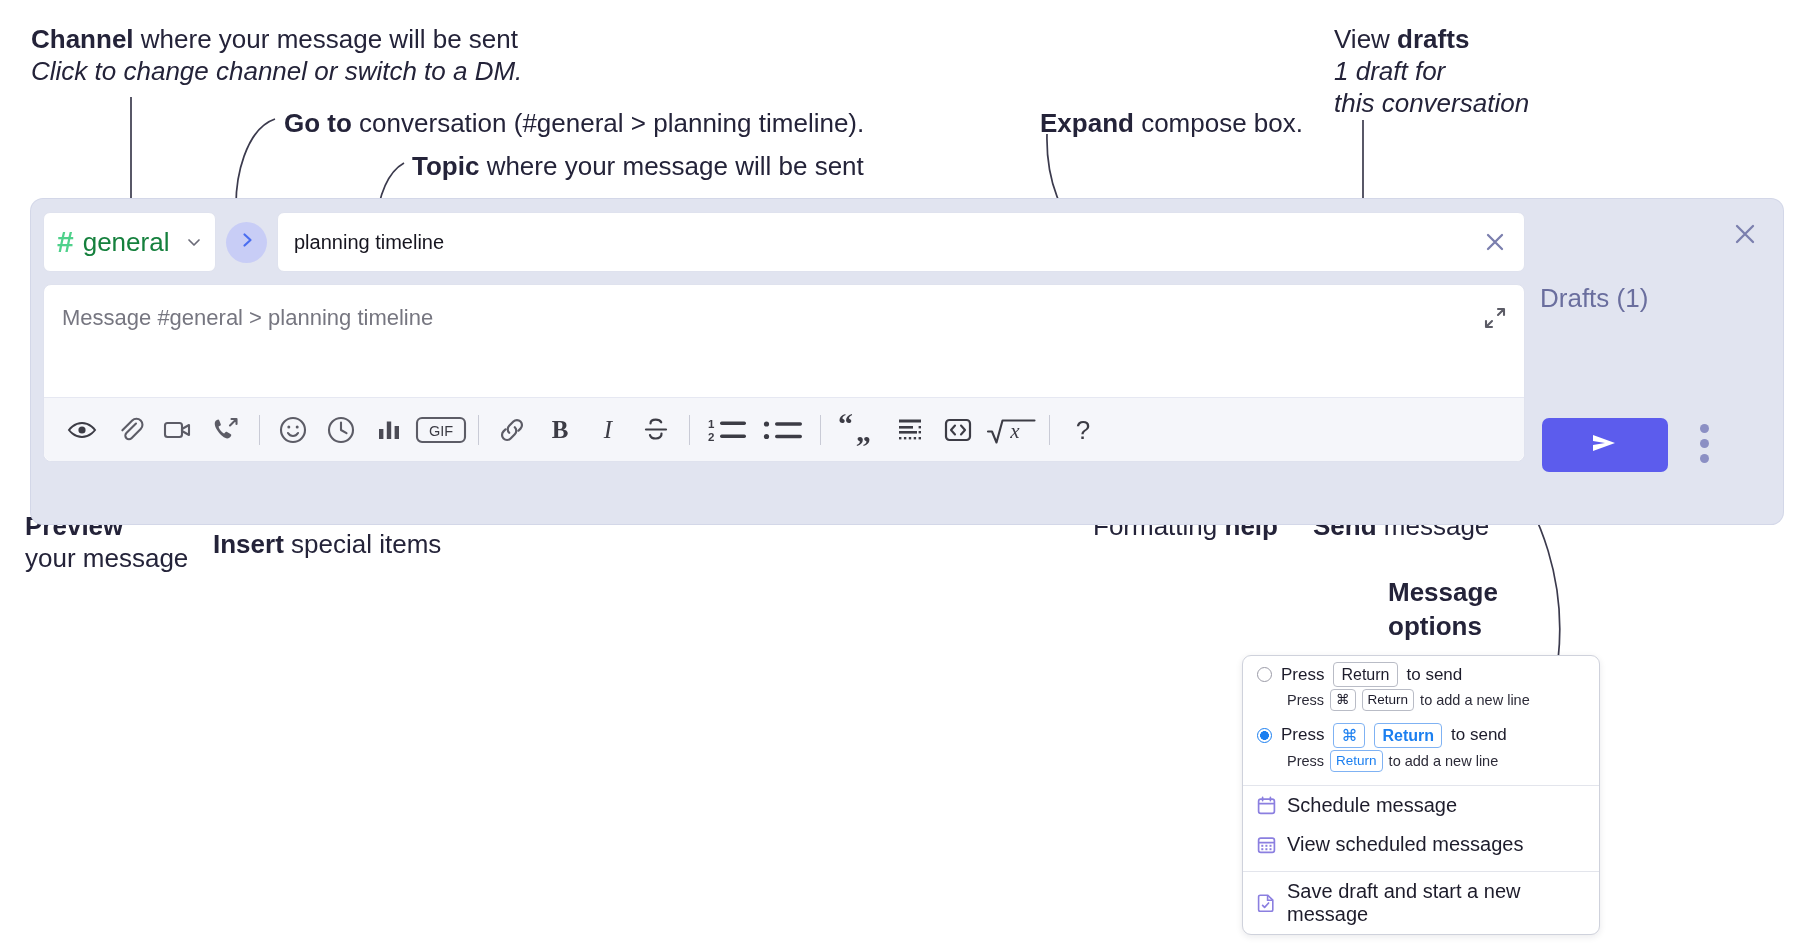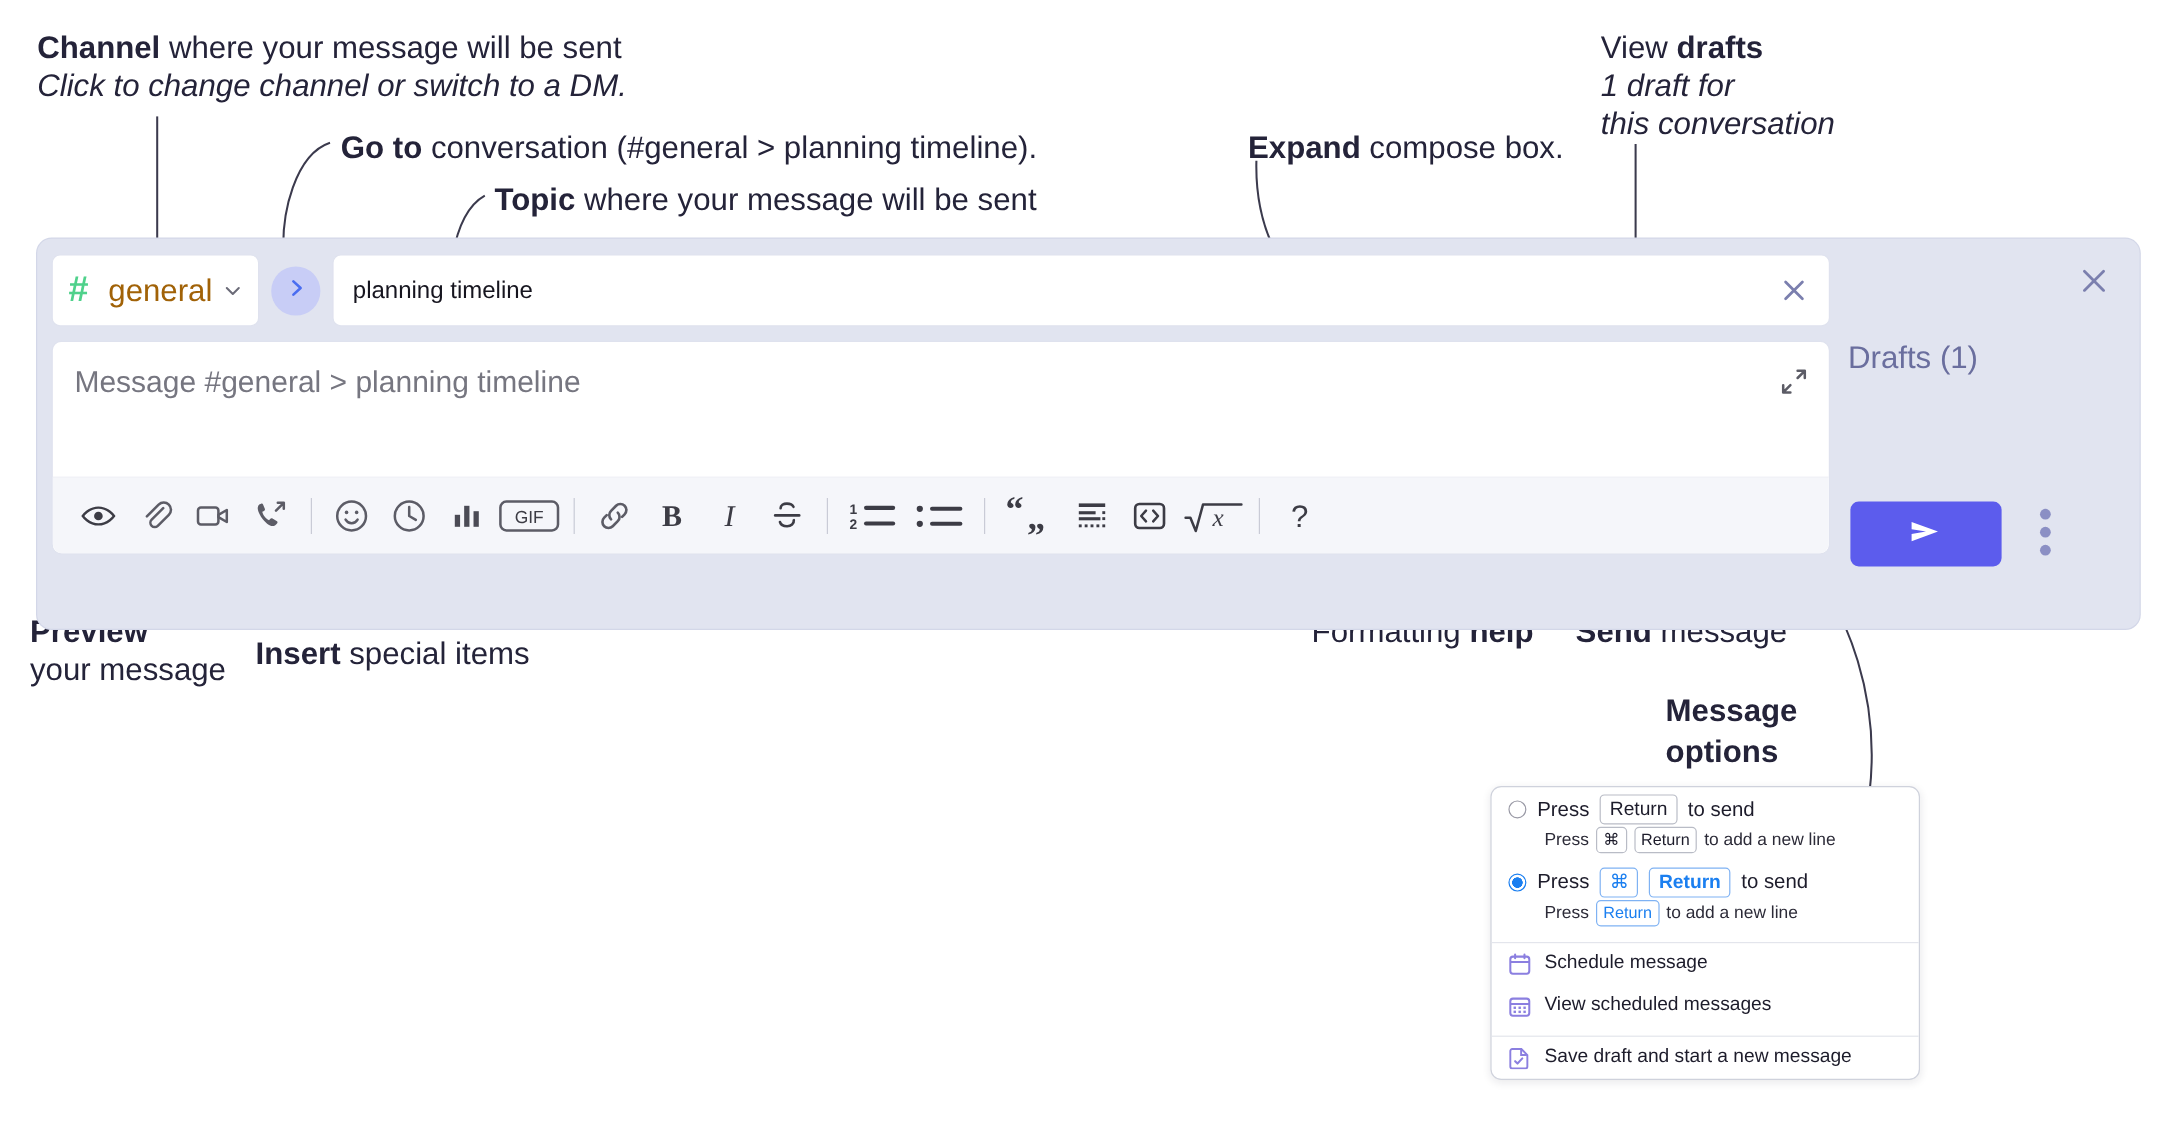--- a/index.html
+++ b/index.html
@@ -34,41 +34,41 @@
   }
   #compose-inner{position:absolute;left:12px;top:13px;width:1482px;}
 
   .field-row{display:flex;align-items:center;gap:10px;}
   #channel-select{
     width:173px;height:60px;background:#fff;border:1px solid #dfe2ee;
     border-radius:7px;display:flex;align-items:center;gap:9px;
     padding:0 13px;box-sizing:border-box;
   }
   #channel-hash{color:#4fd18b;font-size:30px;font-weight:700;line-height:1;}
-  #channel-name{font-size:26px;color:#a16207;flex:1;text-align:right;}
+  #channel-name{font-size:26px;color:#15803d;flex:1;}
   .chev-down{width:16px;height:16px;display:block;}
 
   #goto-button{
     width:41px;height:41px;border-radius:50%;background:#c8cdf6;
     display:flex;align-items:center;justify-content:center;flex:none;
   }
 
   #topic-field{
     flex:1;height:60px;background:#fff;border:1px solid #dfe2ee;border-radius:7px;
     display:flex;align-items:center;padding:0 14px 0 16px;box-sizing:border-box;
   }
   #topic-value{font-size:20px;color:#16151f;flex:1;}
   #topic-clear{width:30px;height:30px;flex:none;}
 
   #message-area{
     margin-top:12px;background:#fff;border:1px solid #dfe2ee;border-radius:8px;
     height:178px;box-sizing:border-box;position:relative;
   }
   #message-placeholder{
-    position:absolute;left:18px;top:20px;font-size:25px;color:#767680;
+    position:absolute;left:18px;top:20px;font-size:22px;color:#767680;
   }
   #expand-button{position:absolute;right:14px;top:18px;width:30px;height:30px;}
 
   #toolbar{
     position:absolute;left:0;right:0;bottom:0;height:64px;
     border-top:1px solid #e6e8f2;background:#f5f6fa;
     border-radius:0 0 8px 8px;
     display:flex;align-items:center;padding-left:14px;box-sizing:border-box;
   }
   .tb{
@@ -109,21 +109,21 @@
   .radio.on{border-color:#1b7ff0;background:
      radial-gradient(circle at 50% 50%, #1b7ff0 0 4.2px, #fff 4.6px 100%);}
   .key{
     border:1px solid #b9bcc6;border-radius:4px;padding:1px 7px;
     font-size:16px;line-height:1.32;color:#1d1c2b;background:#fff;white-space:nowrap;
   }
   .key.sm{font-size:13.5px;padding:1px 5px;}
   .key.blue{border-color:#7fb2f3;color:#1b7ff0;}
   .key.blue.bold{font-weight:700;}
   .menu-div{height:1px;background:#e3e5ec;margin:7px 0 0 0;}
-  .menu-item{display:flex;align-items:center;gap:11px;padding:8px 14px;font-size:16px;}
+  .menu-item{display:flex;align-items:center;gap:11px;padding:8px 14px;font-size:20px;}
   .menu-item svg{flex:none;display:block;}
   .mi-label{color:#1d1c2b;}
 </style>
 </head>
 <body>
 
 <div class="stage">
 
   <div class="anno anno-xl" style="left:284px;top:107px;">
     <span class="b">Go to</span><span> conversation (#general &gt; planning timeline).</span>

